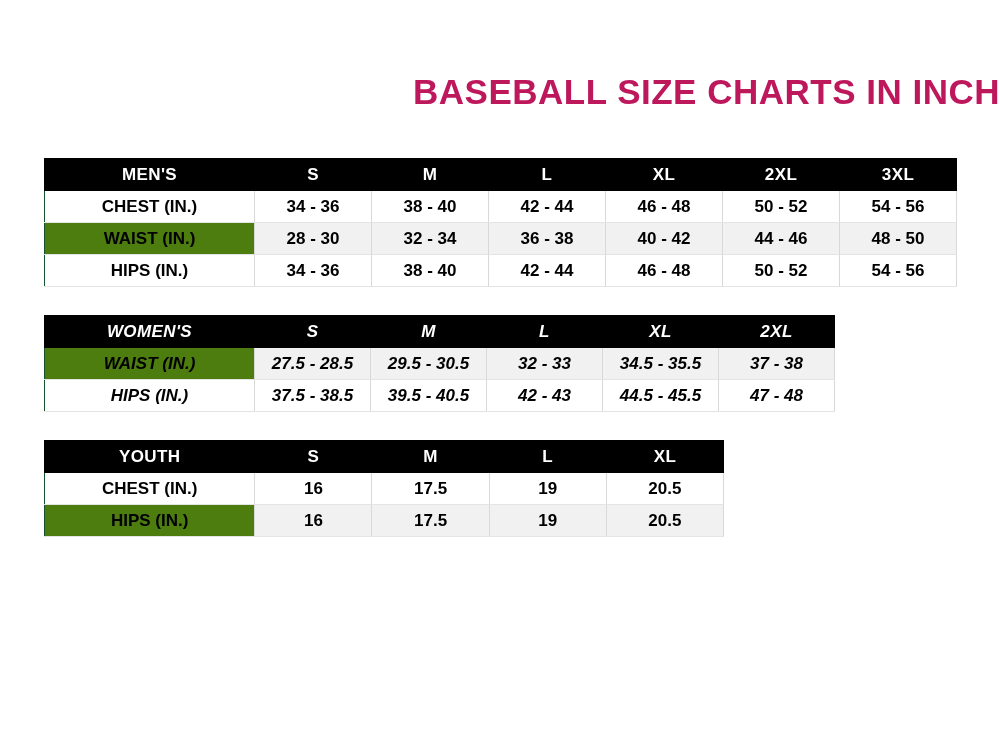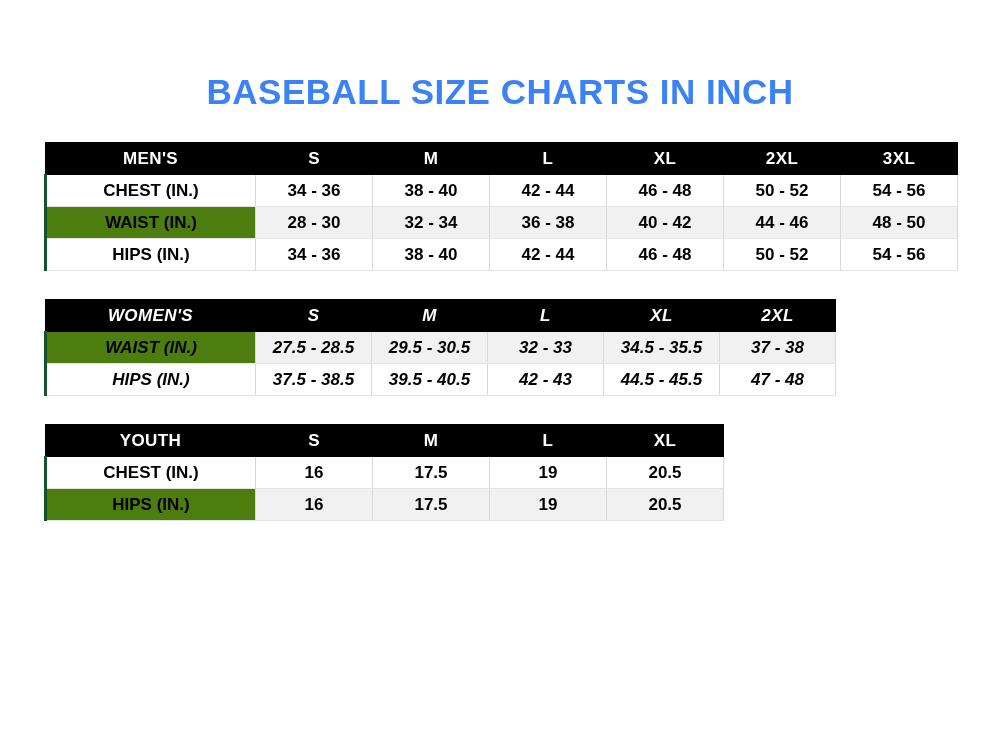--- a/index.html
+++ b/index.html
@@ -16,30 +16,30 @@
     overflow: hidden;
   }
   .page {
     width: 1000px;
     height: 752px;
     box-sizing: border-box;
     padding: 0;
     position: relative;
   }
   .title {
-    text-align: center;
+    text-align: right;
     font-size: 35px;
     font-weight: bold;
     letter-spacing: 0.5px;
     margin: 0;
     padding-top: 72px;
-    color: #3b82f6;
+    color: #be185d;
   }
   .tables {
-    margin-top: 30px;
+    margin-top: 46px;
     padding-left: 44px;
     padding-right: 64px;
   }
   table {
     border-collapse: collapse;
     table-layout: fixed;
     font-size: 17px;
     font-weight: bold;
   }
   table td, table th {
@@ -79,21 +79,21 @@
     background: #4d7c0f;
   }
   
   tbody td {
     border-left: 1px solid #d8d8d8;
     border-right: 1px solid #d8d8d8;
     border-top: 1px solid #e4e4e4;
     border-bottom: 1px solid #e4e4e4;
   }
   tbody td.rowlabel {
-    border-left: 3px solid #14532d;
+    border-left: 1px solid #14532d;
   }
 
   
   table.mens { width: 912px; }
   table.mens col.c0 { width: 210px; }
   table.mens col.cx { width: 117px; }
 
   
   table.womens { width: 790px; font-style: italic; }
   table.womens col.c0 { width: 210px; }

